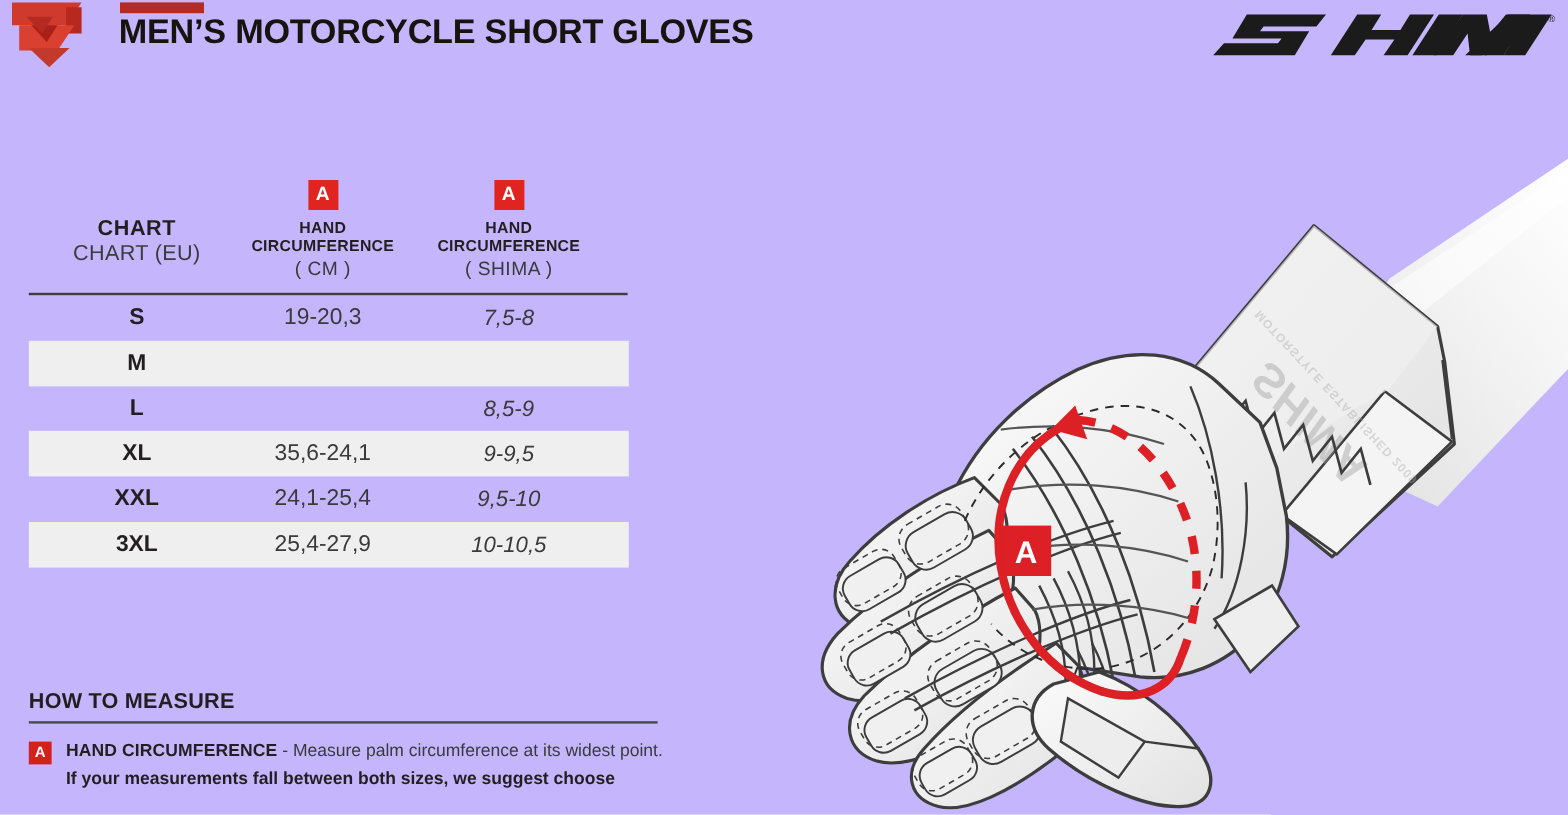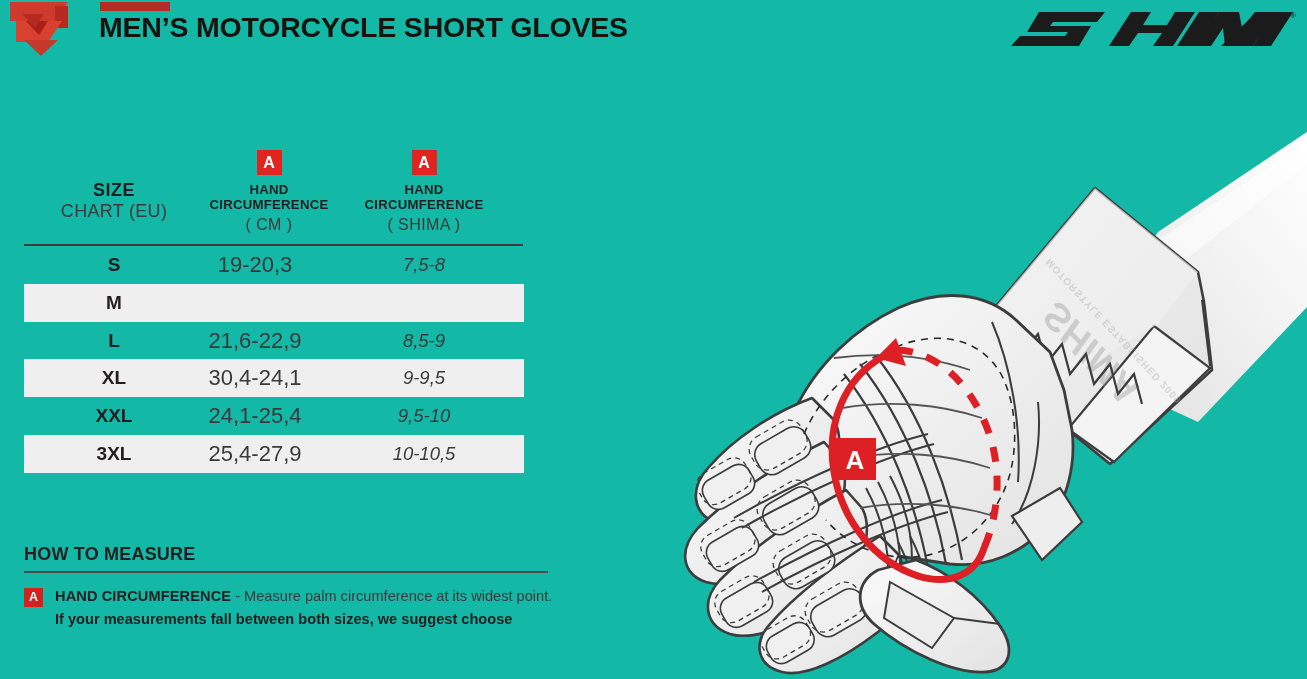--- a/index.html
+++ b/index.html
@@ -8,21 +8,21 @@
     background: #ffffff;
   }
   body {
     font-family: "Liberation Sans", sans-serif;
     color: #231f20;
   }
   #page {
     position: relative;
     width: 1307px;
     height: 679px;
-    background: #14b8a6;
+    background: #c4b5fd;
     overflow: hidden;
   }
 
   
   #header-logo-mark {
     position: absolute;
     left: 8px;
     top: -6px;
     width: 62px;
     height: 62px;
@@ -132,28 +132,28 @@
   .size-row.striped { background: #efefef; }
   .cell {
     position: absolute;
     top: 0;
     height: 37.8px;
     line-height: 37.8px;
     text-align: center;
     white-space: nowrap;
   }
   .cell.c-size { left: 0px;   width: 180px; font-size: 19px; font-weight: bold;   color: #231f20; }
-  .cell.c-cm   { left: 141px; width: 180px; font-size: 22px; font-weight: normal; color: #3a3a3a; }
+  .cell.c-cm   { left: 155px; width: 180px; font-size: 19px; font-weight: normal; color: #3a3a3a; }
   .cell.c-inch { left: 310px; width: 180px; font-size: 18.5px; font-weight: normal; color: #3a3a3a; font-style: italic; }
 
   
   #how-to-measure {
     position: absolute;
     left: 24px;
-    top: 544px;
+    top: 574px;
     width: 530px;
   }
   #htm-title {
     font-size: 18px;
     font-weight: bold;
     letter-spacing: 0.2px;
     color: #231f20;
   }
   #htm-rule {
     margin-top: 6px;
@@ -240,21 +240,21 @@
       </g>
       <text x="281" y="12" font-family="'Liberation Sans', sans-serif" font-size="8" fill="#1b1b1b">®</text>
     </svg>
   </div>
 
   <div id="size-table">
 
     <div class="table-head">
 
       <div class="head-cell size-col">
-        <div class="head-size-1">SIZE</div>
+        <div class="head-size-1">CHART</div>
         <div class="head-size-2">CHART (EU)</div>
       </div>
 
       <div class="head-cell cm-col">
         <span class="badge-a" style="visibility:hidden">HAND</span>
         <span class="badge-a" style="margin-top:-33px">A</span>
         <div class="head-line-1">HAND</div>
         <div class="head-line-2">CIRCUMFERENCE</div>
         <div class="head-unit">( CM )</div>
       </div>
@@ -275,26 +275,25 @@
       <div class="size-row">
         <div class="cell c-size">S</div>
         <div class="cell c-cm">19-20,3</div>
         <div class="cell c-inch">7,5-8</div>
       </div>
       <div class="size-row striped">
         <div class="cell c-size">M</div>
       </div>
       <div class="size-row">
         <div class="cell c-size">L</div>
-        <div class="cell c-cm">21,6-22,9</div>
         <div class="cell c-inch">8,5-9</div>
       </div>
       <div class="size-row striped">
         <div class="cell c-size">XL</div>
-        <div class="cell c-cm">30,4-24,1</div>
+        <div class="cell c-cm">35,6-24,1</div>
         <div class="cell c-inch">9-9,5</div>
       </div>
       <div class="size-row">
         <div class="cell c-size">XXL</div>
         <div class="cell c-cm">24,1-25,4</div>
         <div class="cell c-inch">9,5-10</div>
       </div>
       <div class="size-row striped">
         <div class="cell c-size">3XL</div>
         <div class="cell c-cm">25,4-27,9</div>

